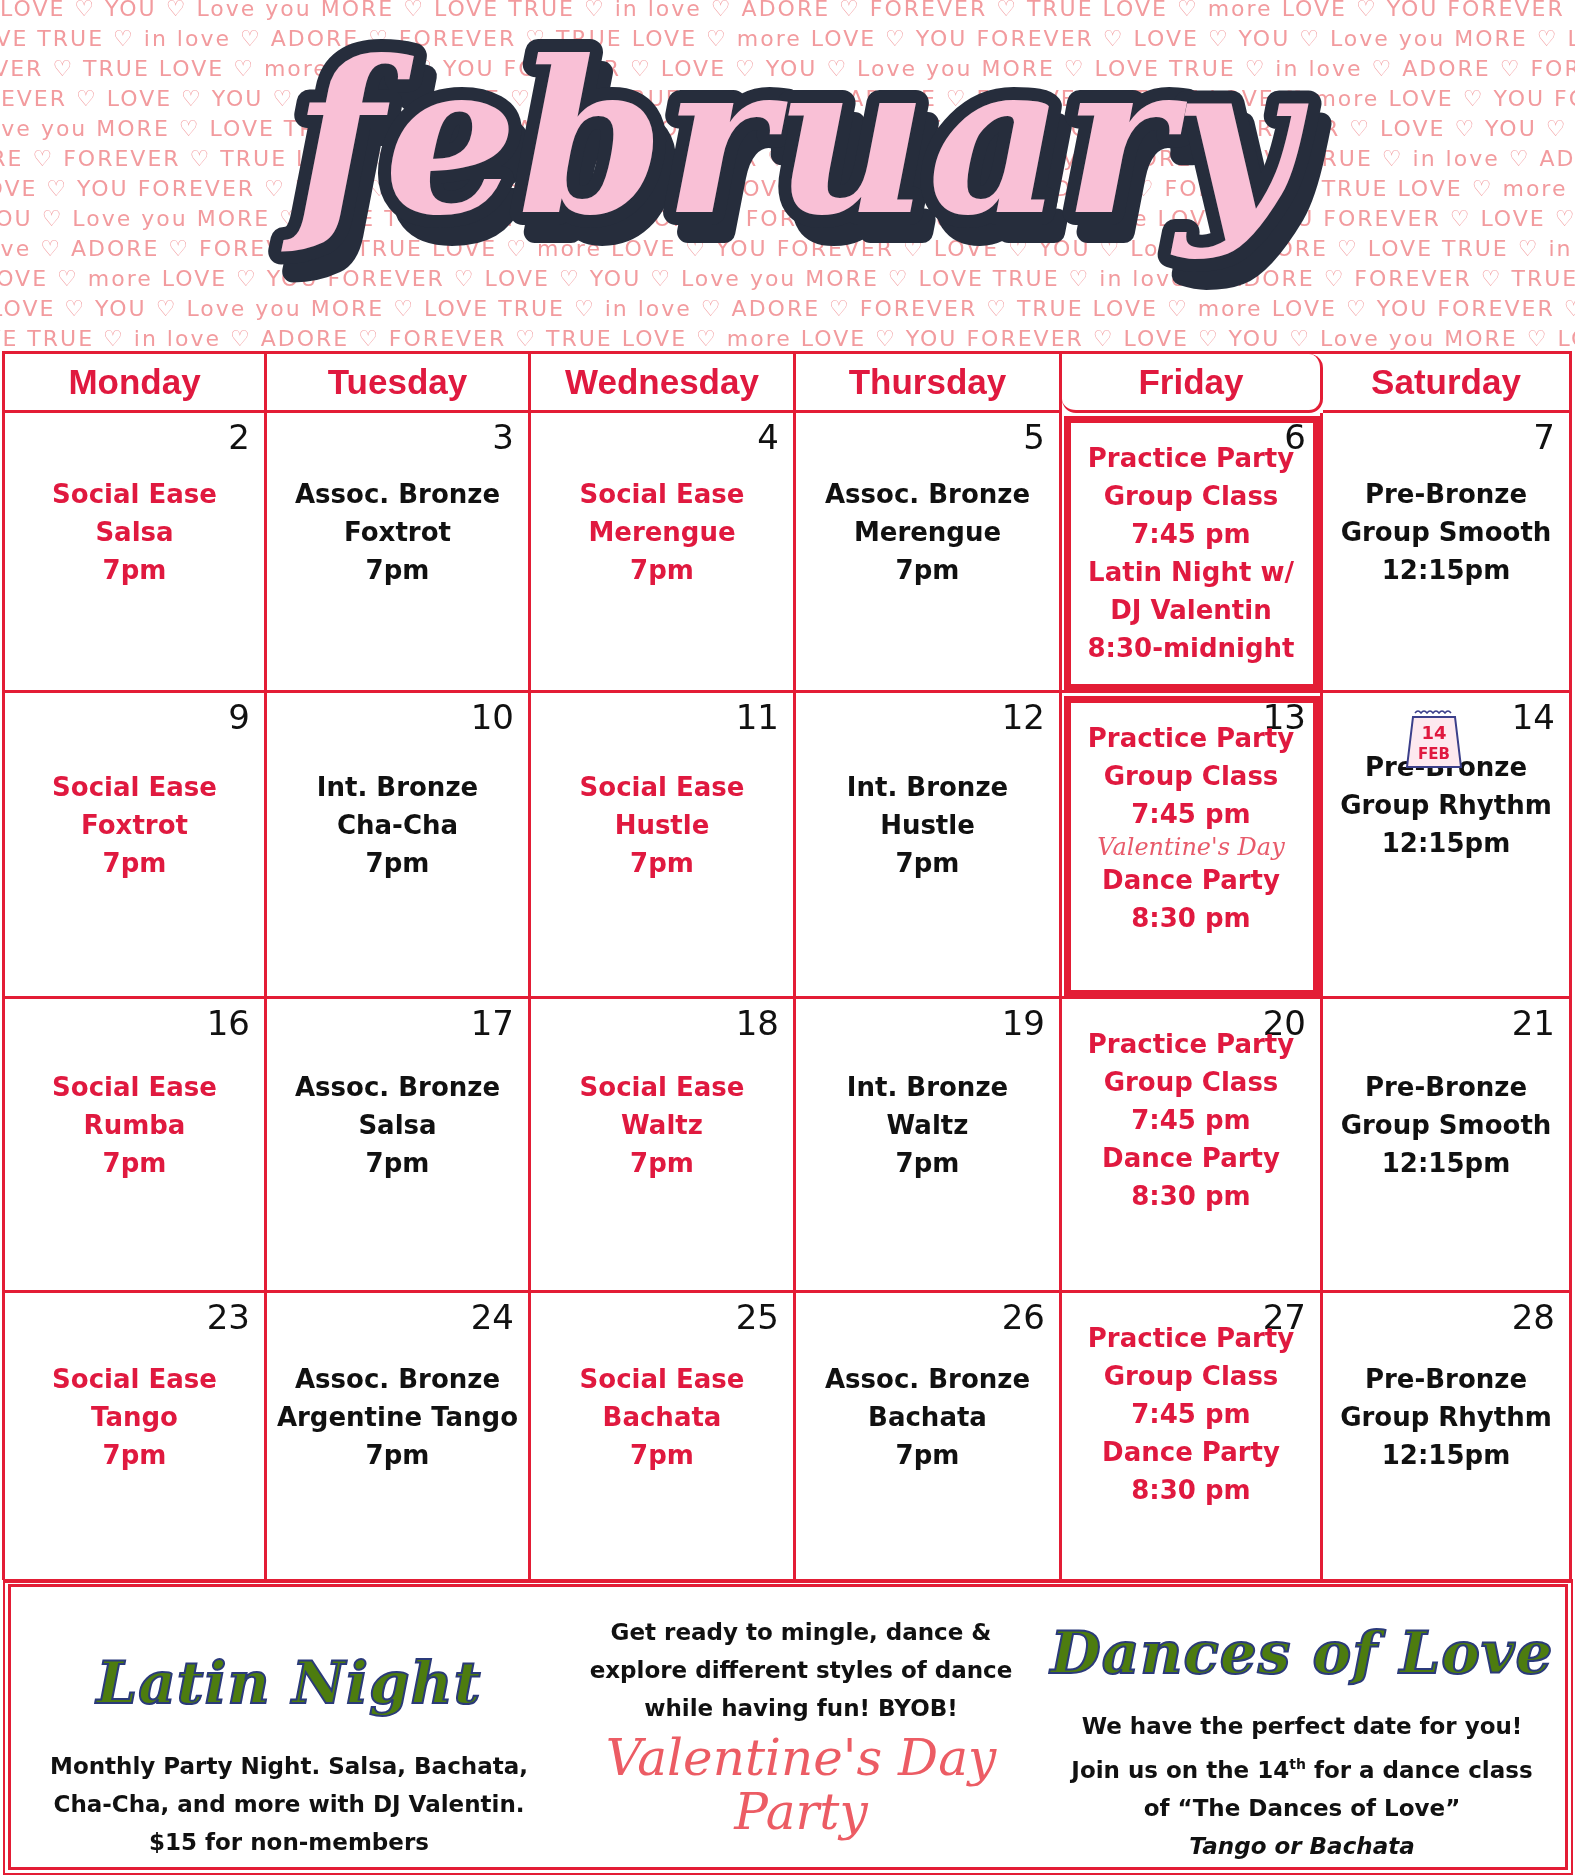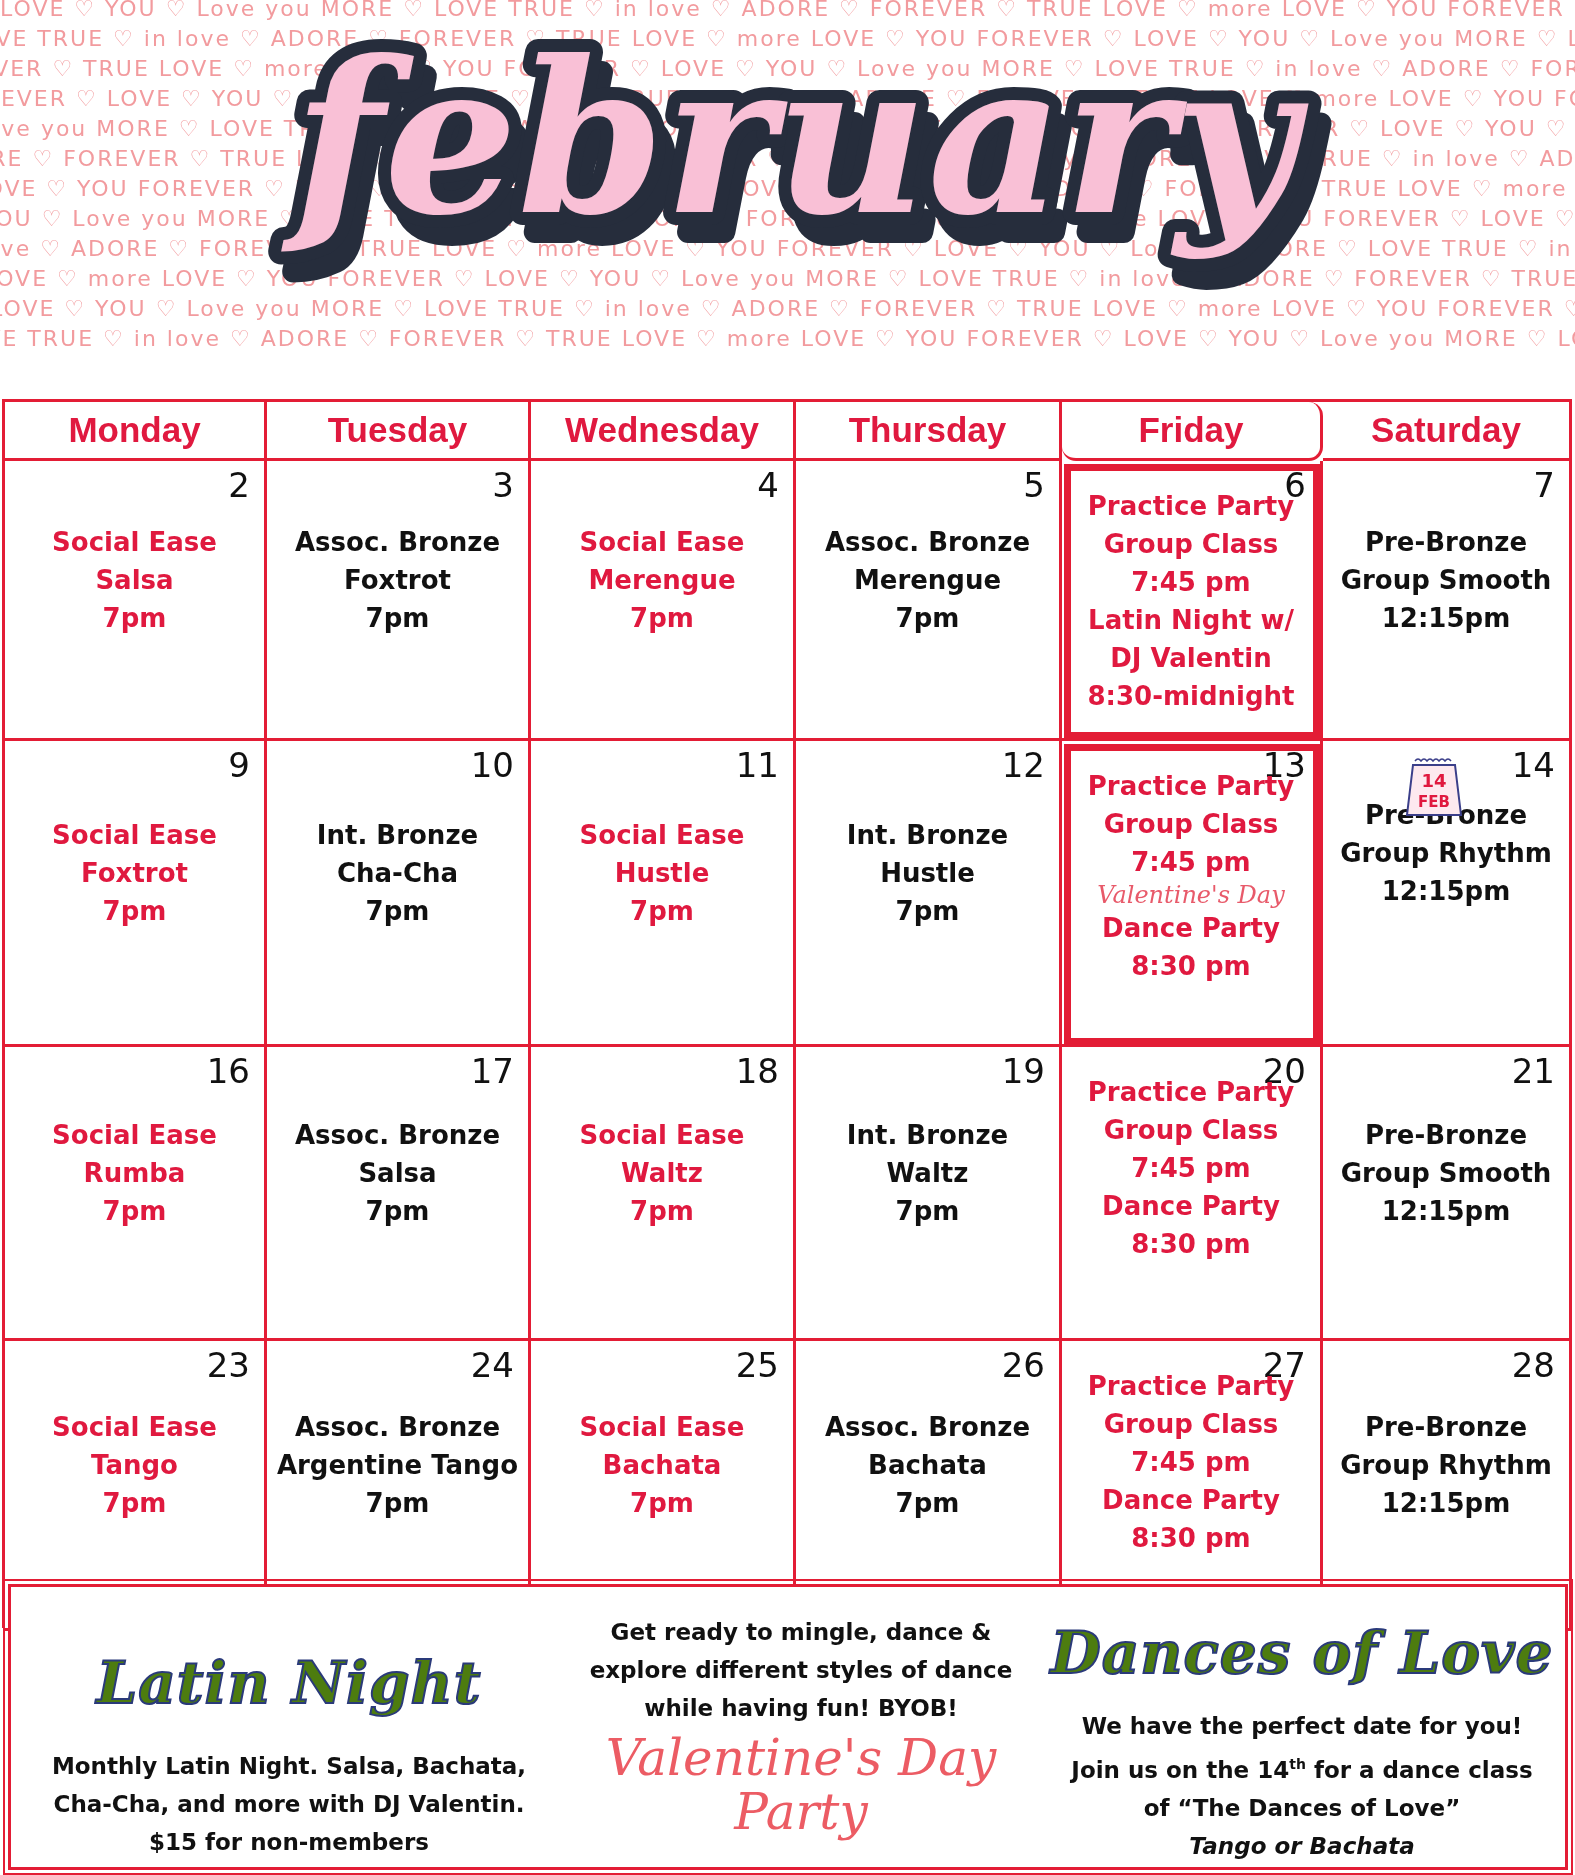--- a/index.html
+++ b/index.html
@@ -21,21 +21,21 @@
   }
   .title-wrap {
     position:absolute; left:345px; top:20px; width:900px; height:360px;
   }
   .title-wrap svg { overflow:visible; }
 
   
   .grid {
     position:absolute; left:2px; top:351px; width:1570px; height:1229px;
     border-top:3px solid #e31d35; border-left:3px solid #e31d35;
-    box-sizing:border-box; background:#fff;margin-top:48px;
+    box-sizing:border-box; background:#fff;
   }
   .hdr, .cell {
     position:absolute; box-sizing:border-box;
     border-right:3px solid #e31d35; border-bottom:3px solid #e31d35;
     background:#fff;
   }
   .hdr {
     display:flex; align-items:center; justify-content:center;
     color:#e0193f; font-weight:bold; font-size:35px;
   }
@@ -332,21 +332,21 @@
         <div>Group Rhythm</div>
         <div>12:15pm</div>
       </div>
     </div>
   </div>
 
 <div class="footer">
   <div class="fcol" style="left:8px; width:540px;">
     <div class="fscript" style="margin-top:62px; height:90px;">Latin Night</div>
     <div class="fbody" style="margin-top:8px;">
-      <div>Monthly Latin Night. Salsa, Bachata,</div>
+      <div>Monthly Party Night. Salsa, Bachata,</div>
       <div>Cha-Cha, and more with DJ Valentin.</div>
       <div>$15 for non-members</div>
     </div>
   </div>
   <div class="fcol" style="left:540px; width:500px;">
     <div class="fbody" style="margin-top:26px;">
       <div>Get ready to mingle, dance &amp;</div>
       <div>explore different styles of dance</div>
       <div>while having fun! BYOB!</div>
     </div>

